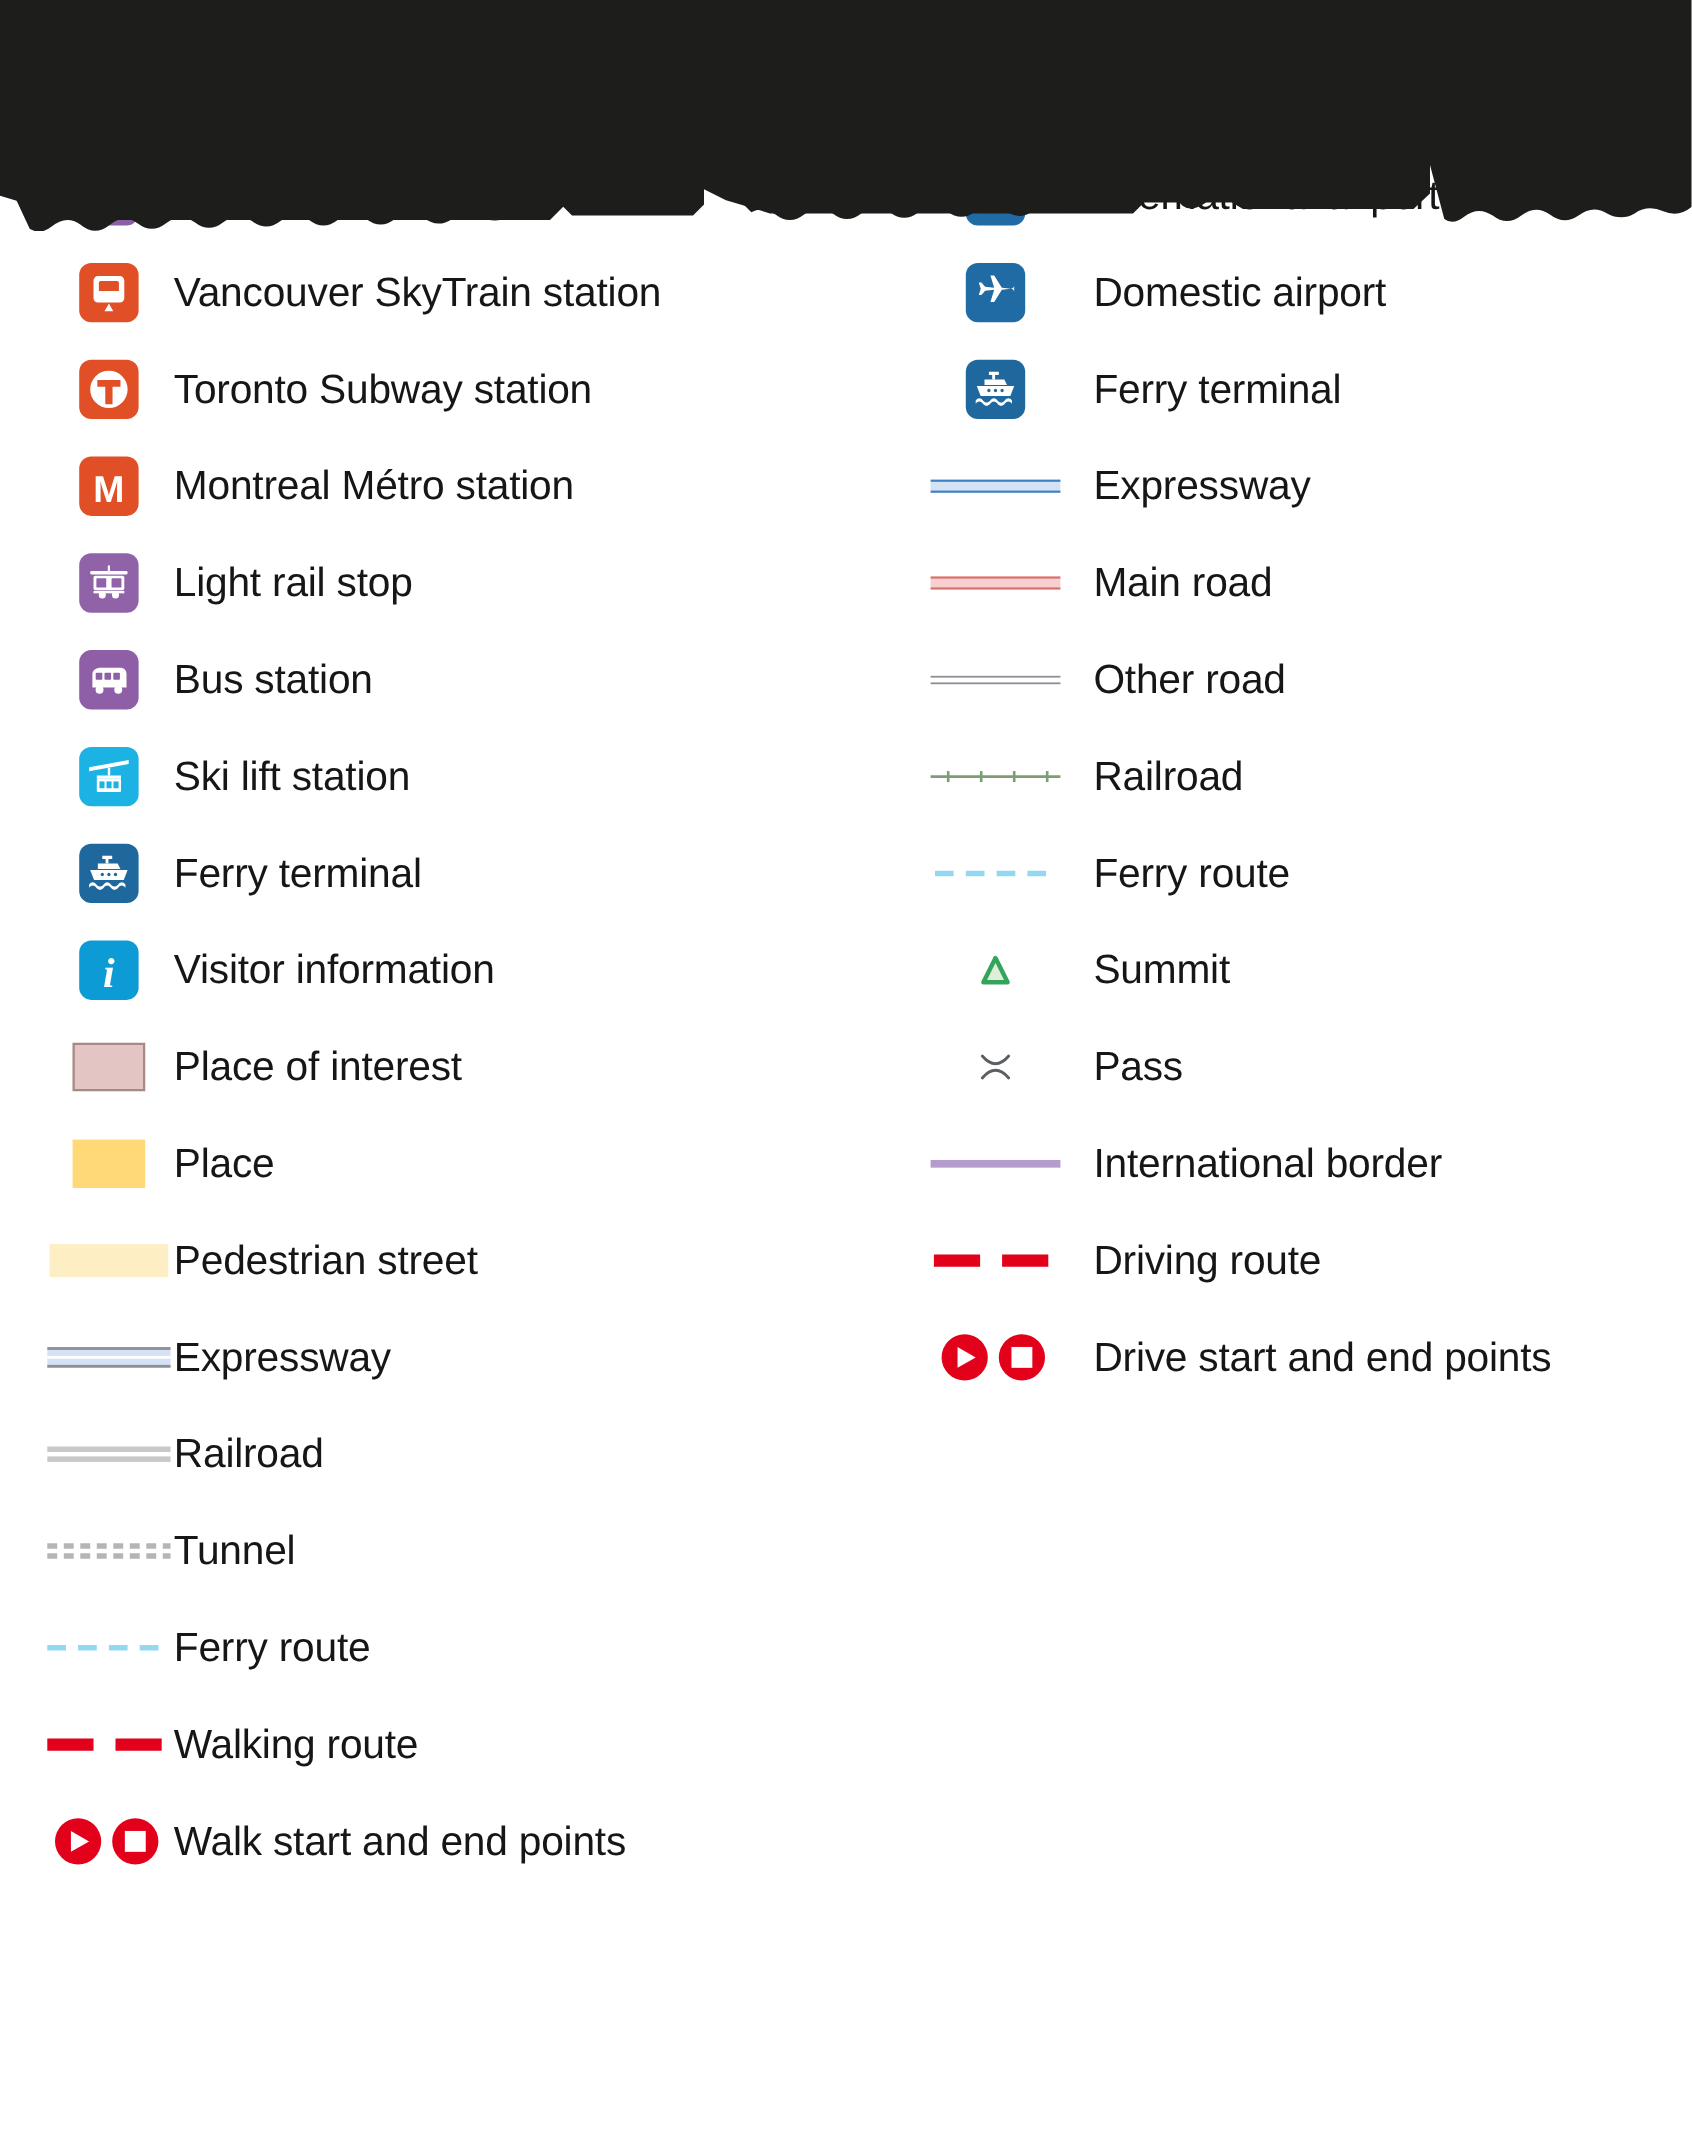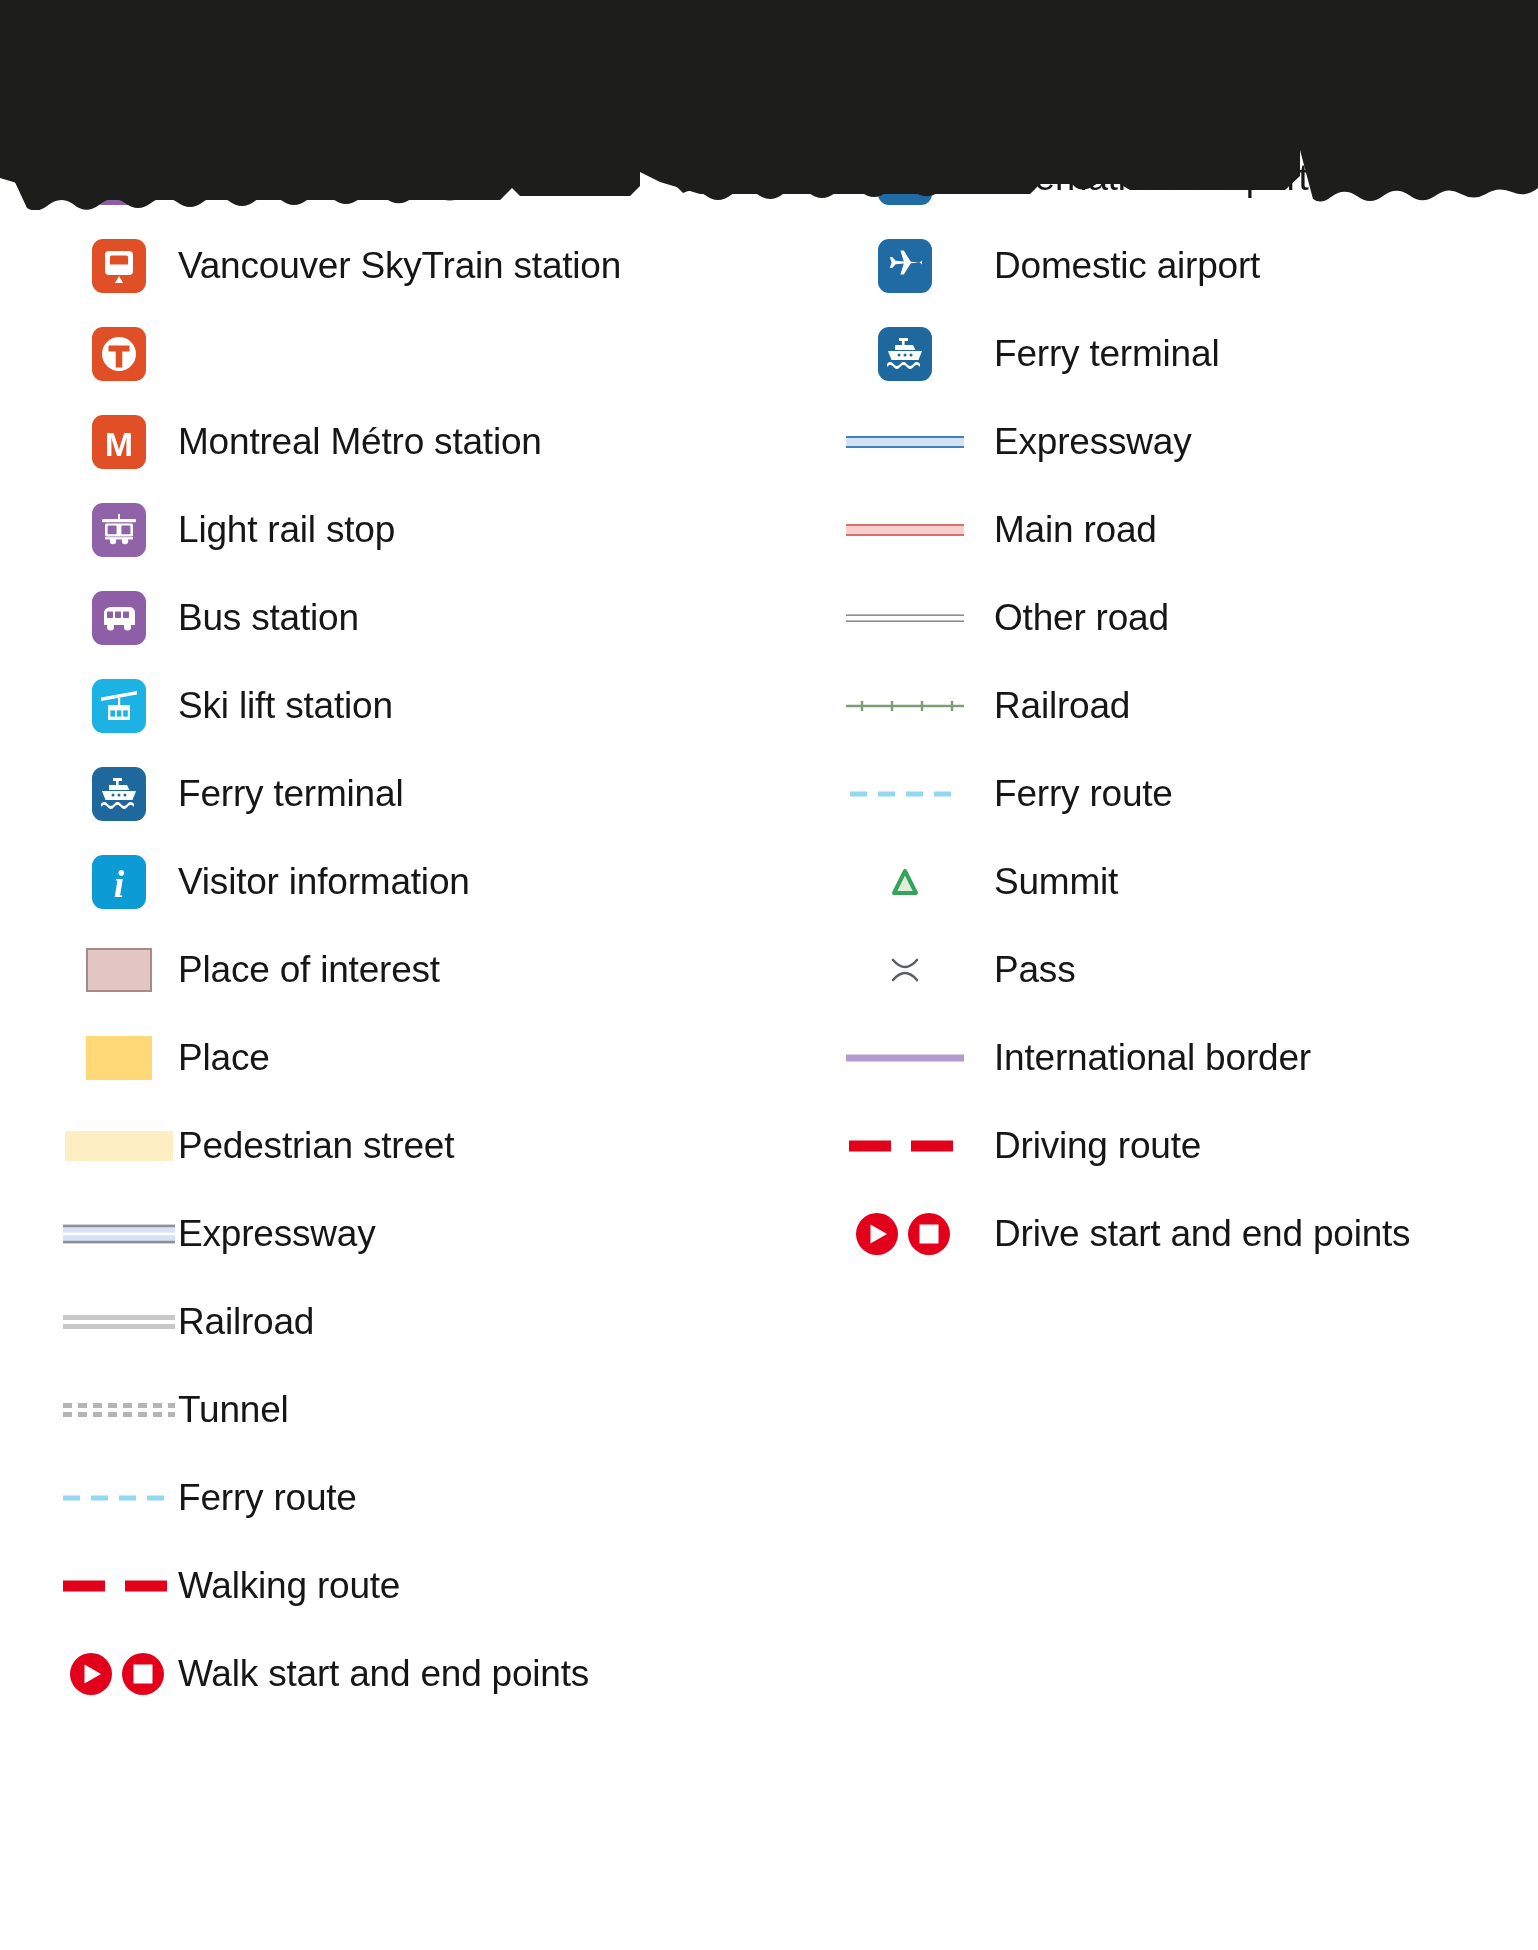--- a/index.html
+++ b/index.html
@@ -35,21 +35,21 @@
   }
   .col-left .col-title{ padding:118px 0 0 70px; }
   .col-right .col-title{ padding:118px 0 0 32px; }
 
   .rows{ padding-top:16px; }
 
   .row{
     display:flex; align-items:center;
     height:88px;
   }
-  .col-left .row{ padding-left:60px; }
+  .col-left .row{ padding-left:40px; }
   .col-right .row{ padding-left:0px; }
 
   .sym{
     width:118px; min-width:118px;
     display:flex; align-items:center; justify-content:center;
   }
   .col-right .sym{ width:178px; min-width:178px; }
 
   .label{
     font-size:37px; line-height:1.1; color:#161616;
@@ -117,20 +117,21 @@
 
       <div class="row">
         <div class="sym">
           <span class="ico" style="background:#e04f26">
             <svg viewBox="0 0 54 54">
               <circle cx="27" cy="27" r="17" fill="#fff"></circle>
               <path d="M16.5 18.5h21v6h-7.2v16h-6.6v-16H16.5z" fill="#e04f26"></path>
             </svg>
           </span>
         </div>
+        <div class="label">Toronto Subway station</div>
       </div>
 
       <div class="row">
         <div class="sym">
           <span class="ico" style="background:#e04f26">
             <svg viewBox="0 0 54 54">
               <text x="27" y="41" font-family="Liberation Sans, sans-serif" font-size="34" font-weight="bold" fill="#fff" text-anchor="middle">M</text>
             </svg>
           </span>
         </div>

